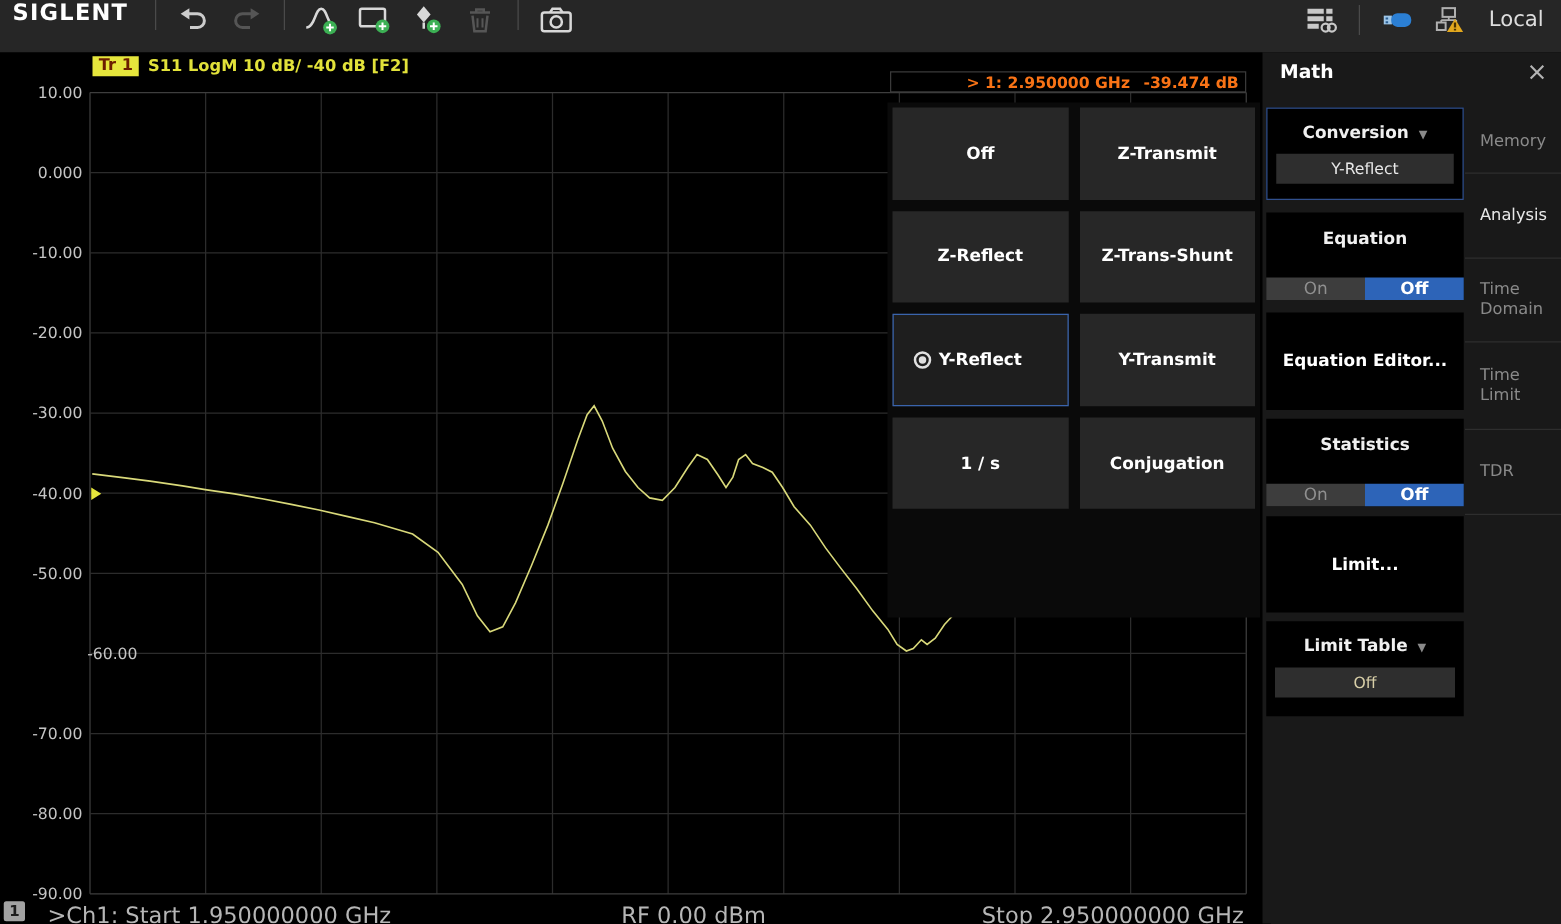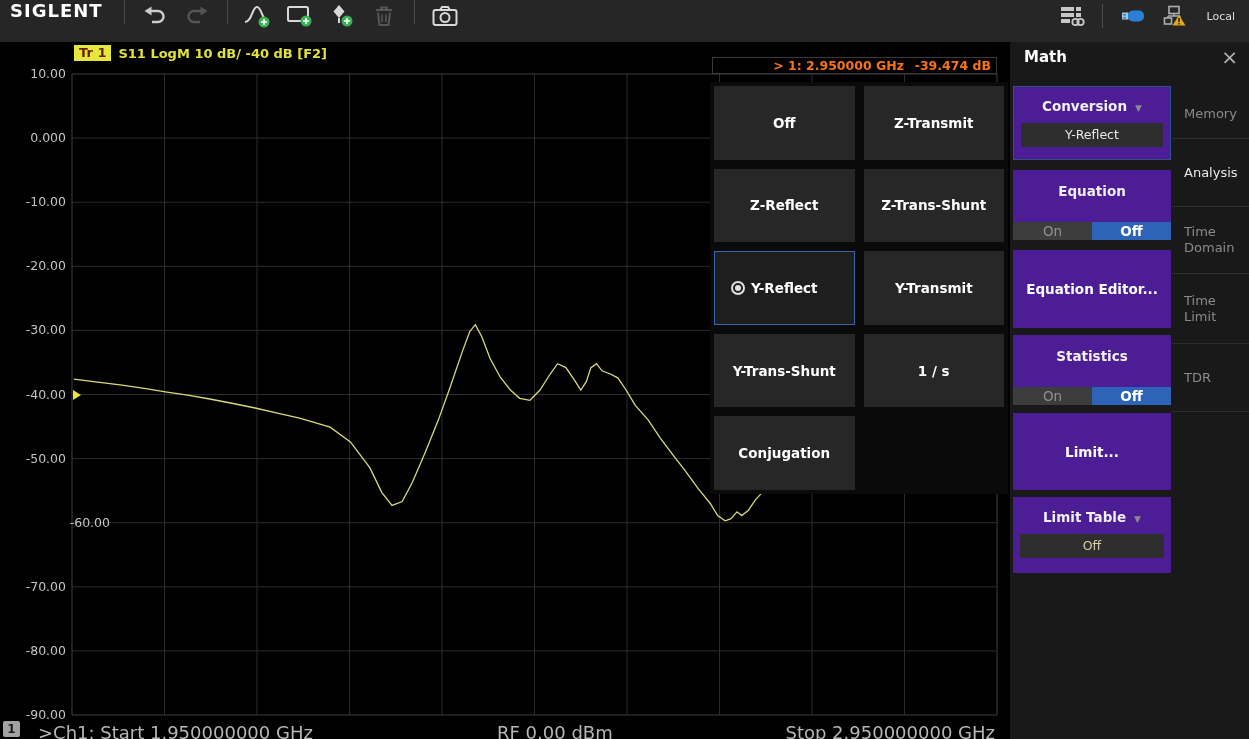--- a/index.html
+++ b/index.html
@@ -5,21 +5,21 @@
   * { margin:0; padding:0; box-sizing:border-box; }
   html,body { width:1249px; height:739px; background:#000; overflow:hidden;
               font-family:"DejaVu Sans","Liberation Sans",sans-serif; }
 
   
   .toolbar { height:42px; background:#262626; display:flex; align-items:flex-start; }
   .brand { color:#fff; font-weight:bold; font-size:18px; letter-spacing:1px; margin:0 12px 0 10px; }
   .tsep { width:1px; height:24px; background:#4a4a4a; margin:0 9px; }
   .ticon { width:36px; height:32px; display:flex; align-items:center; justify-content:center; margin:0 3px; }
   .toolbar-right { margin-left:auto; display:flex; align-items:center; }
-  .local-label { color:#ddd; font-size:11px; margin:0 14px 0 10px; }
+  .local-label { color:#ddd; font-size:17px; margin:0 14px 0 10px; }
 
   
   .main { position:relative; width:1249px; height:697px; }
 
   .plot-region { position:absolute; left:0; top:0; width:1010px; height:697px; background:#000; }
   #plot-svg { position:absolute; left:0; top:0; }
 
   .trace-header { position:absolute; left:74px; top:3px; display:flex; gap:7px;
                   font-size:13px; font-weight:bold; align-items:center; }
   .trace-badge { background:#e6e63c; color:#6b1d00; padding:0 5px; line-height:16px; }
@@ -55,21 +55,21 @@
            border-radius:50%; display:flex; align-items:center; justify-content:center; }
   .radio::after { content:""; width:6px; height:6px; border-radius:50%; background:#e0e0e0; }
   .popup-empty { background:transparent; }
 
   
   .sidebar { position:absolute; left:1010px; top:0; width:239px; height:697px; background:#191919; }
   .panel-header { position:relative; height:32px; }
   .panel-title { position:absolute; left:14px; top:6px; color:#fff; font-weight:bold; font-size:15px; }
   .close-x { position:absolute; right:11px; top:3px; color:#b4b4b4; font-size:20px; line-height:24px; }
 
-  .ctrl { position:absolute; left:3px; width:158px; background:#4c1d95; color:#fff; }
+  .ctrl { position:absolute; left:3px; width:158px; background:#000000; color:#fff; }
   .ctrl-label { text-align:center; font-weight:bold; font-size:13.5px; color:#f0f0f0; }
   .caret { color:#8a8a8a; font-size:9px; margin-left:8px; }
   .inner-val { margin:0 7px; background:#2e2e2e; height:24px; line-height:24px;
                text-align:center; font-size:12.5px; color:#e8e8e8; }
   .toggle { position:absolute; left:0; bottom:0; width:100%; height:18px; display:flex;
             font-size:13.5px; }
   .tg-on  { flex:1; background:#3d3d3d; color:#909090; display:flex; align-items:center; justify-content:center; }
   .tg-off { flex:1; background:#2d64b8; color:#fff; font-weight:bold; display:flex; align-items:center; justify-content:center; }
   .btn-center { display:flex; align-items:center; justify-content:center; }
 
@@ -264,23 +264,20 @@
         <span>Z-Trans-Shunt</span>
       </div>
     <div class="popup-btn selected">
       <span class="radio"></span>
       <span>Y-Reflect</span>
     </div>
     <div class="popup-btn">
         <span>Y-Transmit</span>
       </div>
     <div class="popup-btn">
-        <span>Y-Trans-Shunt</span>
-      </div>
-    <div class="popup-btn">
         <span>1 / s</span>
       </div>
     <div class="popup-btn">
         <span>Conjugation</span>
       </div>
     <div class="popup-empty"></div>
   </div>
 
   <div class="sidebar">
     <div class="panel-header">

